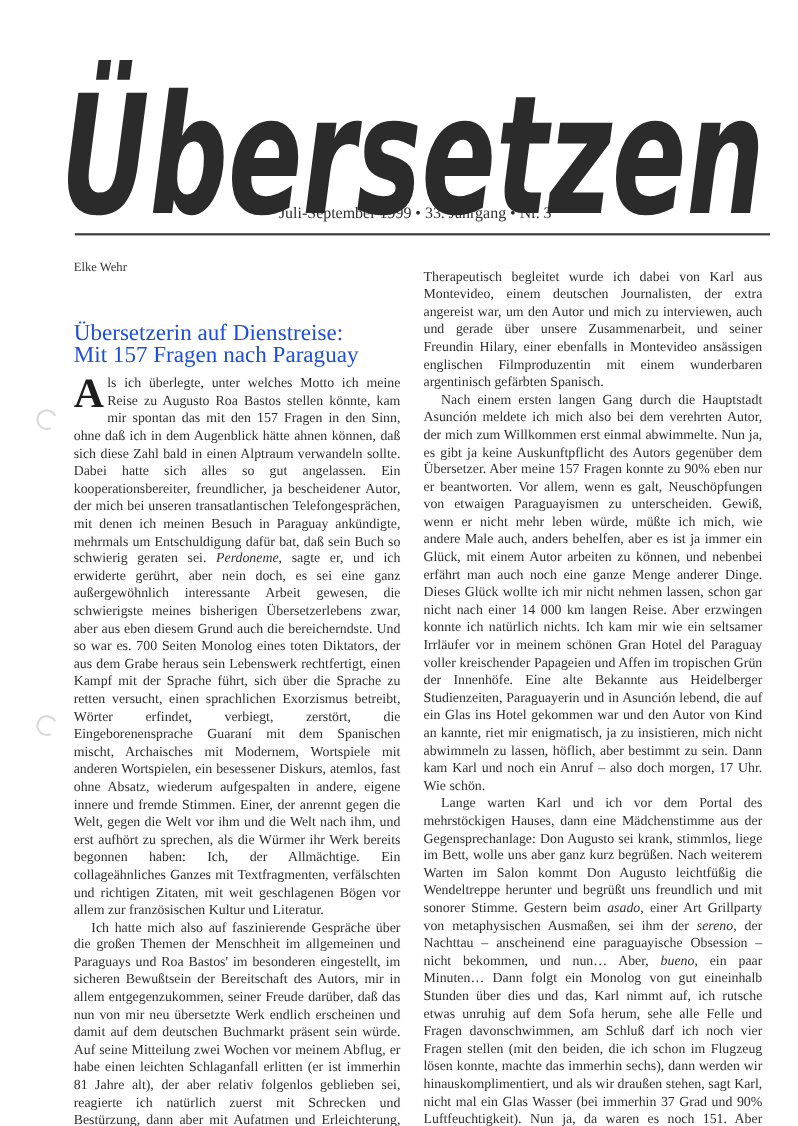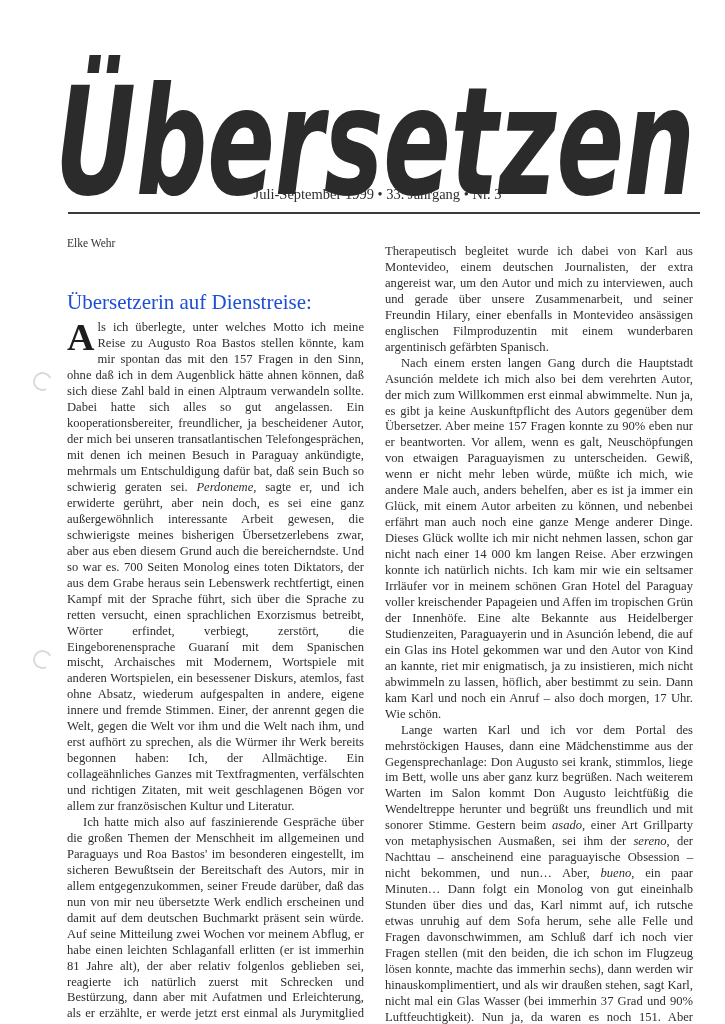--- a/index.html
+++ b/index.html
@@ -31,20 +31,21 @@
 <div class="issue-line">Juli-September 1999 • 33. Jahrgang • Nr. 3</div>
 <div class="rule"></div>
 
 <div class="hole" style="left:33px; top:372px;"></div>
 <div class="hole" style="left:33px; top:650px;"></div>
 
 <div class="col col-left">
   <div class="author">Elke Wehr</div>
   <div class="headline">
     <div>Übersetzerin auf Dienstreise:</div>
+    <div>Mit 157 Fragen nach Paraguay</div>
   </div>
   <p class="para"><span class="dropcap">A</span><span>ls ich überlegte, unter welches Motto ich meine Reise zu Augusto Roa Bastos stellen könnte, kam mir spontan das mit den 157 Fragen in den Sinn, ohne daß ich in dem Augenblick hätte ahnen können, daß sich diese Zahl bald in einen Alptraum verwandeln sollte. Dabei hatte sich alles so gut angelassen. Ein kooperationsbereiter, freundlicher, ja bescheidener Autor, der mich bei unseren transatlantischen Telefongesprächen, mit denen ich meinen Besuch in Paraguay ankündigte, mehrmals um Entschuldigung dafür bat, daß sein Buch so schwierig geraten sei. </span><em>Perdoneme</em><span>, sagte er, und ich erwiderte gerührt, aber nein doch, es sei eine ganz außergewöhnlich interessante Arbeit gewesen, die schwierigste meines bisherigen Übersetzerlebens zwar, aber aus eben diesem Grund auch die bereicherndste. Und so war es. 700 Seiten Monolog eines toten Diktators, der aus dem Grabe heraus sein Lebenswerk rechtfertigt, einen Kampf mit der Sprache führt, sich über die Sprache zu retten versucht, einen sprachlichen Exorzismus betreibt, Wörter erfindet, verbiegt, zerstört, die Eingeborenensprache Guaraní mit dem Spanischen mischt, Archaisches mit Modernem, Wortspiele mit anderen Wortspielen, ein besessener Diskurs, atemlos, fast ohne Absatz, wiederum aufgespalten in andere, eigene innere und fremde Stimmen. Einer, der anrennt gegen die Welt, gegen die Welt vor ihm und die Welt nach ihm, und erst aufhört zu sprechen, als die Würmer ihr Werk bereits begonnen haben: Ich, der Allmächtige. Ein collageähnliches Ganzes mit Textfragmenten, verfälschten und richtigen Zitaten, mit weit geschlagenen Bögen vor allem zur französischen Kultur und Literatur.</span></p>
   <p class="para indent">Ich hatte mich also auf faszinierende Gespräche über die großen Themen der Menschheit im allgemeinen und Paraguays und Roa Bastos' im besonderen eingestellt, im sicheren Bewußtsein der Bereitschaft des Autors, mir in allem entgegenzukommen, seiner Freude darüber, daß das nun von mir neu übersetzte Werk endlich erscheinen und damit auf dem deutschen Buchmarkt präsent sein würde. Auf seine Mitteilung zwei Wochen vor meinem Abflug, er habe einen leichten Schlaganfall erlitten (er ist immerhin 81 Jahre alt), der aber relativ folgenlos geblieben sei, reagierte ich natürlich zuerst mit Schrecken und Bestürzung, dann aber mit Aufatmen und Erleichterung, als er erzählte, er werde jetzt erst einmal als Jurymitglied im Hinblick auf die Vergabe eines bedeutenden Literaturpreises für 14 Tage nach Buenos Aires reisen. Damit war gleichsam die Grundmelodie unserer Begegnung angestimmt.</p>
 </div>
 
 <div class="col col-right">
   <p class="para">Therapeutisch begleitet wurde ich dabei von Karl aus Montevideo, einem deutschen Journalisten, der extra angereist war, um den Autor und mich zu interviewen, auch und gerade über unsere Zusammenarbeit, und seiner Freundin Hilary, einer ebenfalls in Montevideo ansässigen englischen Filmproduzentin mit einem wunderbaren argentinisch gefärbten Spanisch.</p>
   <p class="para indent">Nach einem ersten langen Gang durch die Hauptstadt Asunción meldete ich mich also bei dem verehrten Autor, der mich zum Willkommen erst einmal abwimmelte. Nun ja, es gibt ja keine Auskunftpflicht des Autors gegenüber dem Übersetzer. Aber meine 157 Fragen konnte zu 90% eben nur er beantworten. Vor allem, wenn es galt, Neuschöpfungen von etwaigen Paraguayismen zu unterscheiden. Gewiß, wenn er nicht mehr leben würde, müßte ich mich, wie andere Male auch, anders behelfen, aber es ist ja immer ein Glück, mit einem Autor arbeiten zu können, und nebenbei erfährt man auch noch eine ganze Menge anderer Dinge. Dieses Glück wollte ich mir nicht nehmen lassen, schon gar nicht nach einer 14 000 km langen Reise. Aber erzwingen konnte ich natürlich nichts. Ich kam mir wie ein seltsamer Irrläufer vor in meinem schönen Gran Hotel del Paraguay voller kreischender Papageien und Affen im tropischen Grün der Innenhöfe. Eine alte Bekannte aus Heidelberger Studienzeiten, Paraguayerin und in Asunción lebend, die auf ein Glas ins Hotel gekommen war und den Autor von Kind an kannte, riet mir enigmatisch, ja zu insistieren, mich nicht abwimmeln zu lassen, höflich, aber bestimmt zu sein. Dann kam Karl und noch ein Anruf – also doch morgen, 17 Uhr. Wie schön.</p>
   <p class="para indent"><span>Lange warten Karl und ich vor dem Portal des mehrstöckigen Hauses, dann eine Mädchenstimme aus der Gegensprechanlage: Don Augusto sei krank, stimmlos, liege im Bett, wolle uns aber ganz kurz begrüßen. Nach weiterem Warten im Salon kommt Don Augusto leichtfüßig die Wendeltreppe herunter und begrüßt uns freundlich und mit sonorer Stimme. Gestern beim </span><em>asado</em><span>, einer Art Grillparty von metaphysischen Ausmaßen, sei ihm der </span><em>sereno</em><span>, der Nachttau – anscheinend eine paraguayische Obsession – nicht bekommen, und nun… Aber, </span><em>bueno</em><span>, ein paar Minuten… Dann folgt ein Monolog von gut eineinhalb Stunden über dies und das, Karl nimmt auf, ich rutsche etwas unruhig auf dem Sofa herum, sehe alle Felle und Fragen davonschwimmen, am Schluß darf ich noch vier Fragen stellen (mit den beiden, die ich schon im Flugzeug lösen konnte, machte das immerhin sechs), dann werden wir hinauskomplimentiert, und als wir draußen stehen, sagt Karl, nicht mal ein Glas Wasser (bei immerhin 37 Grad und 90% Luftfeuchtigkeit). Nun ja, da waren es noch 151. Aber immerhin: eine Verabredung am nächsten Tag zur gleichen Stunde war in Aussicht.</span></p>
 </div>

